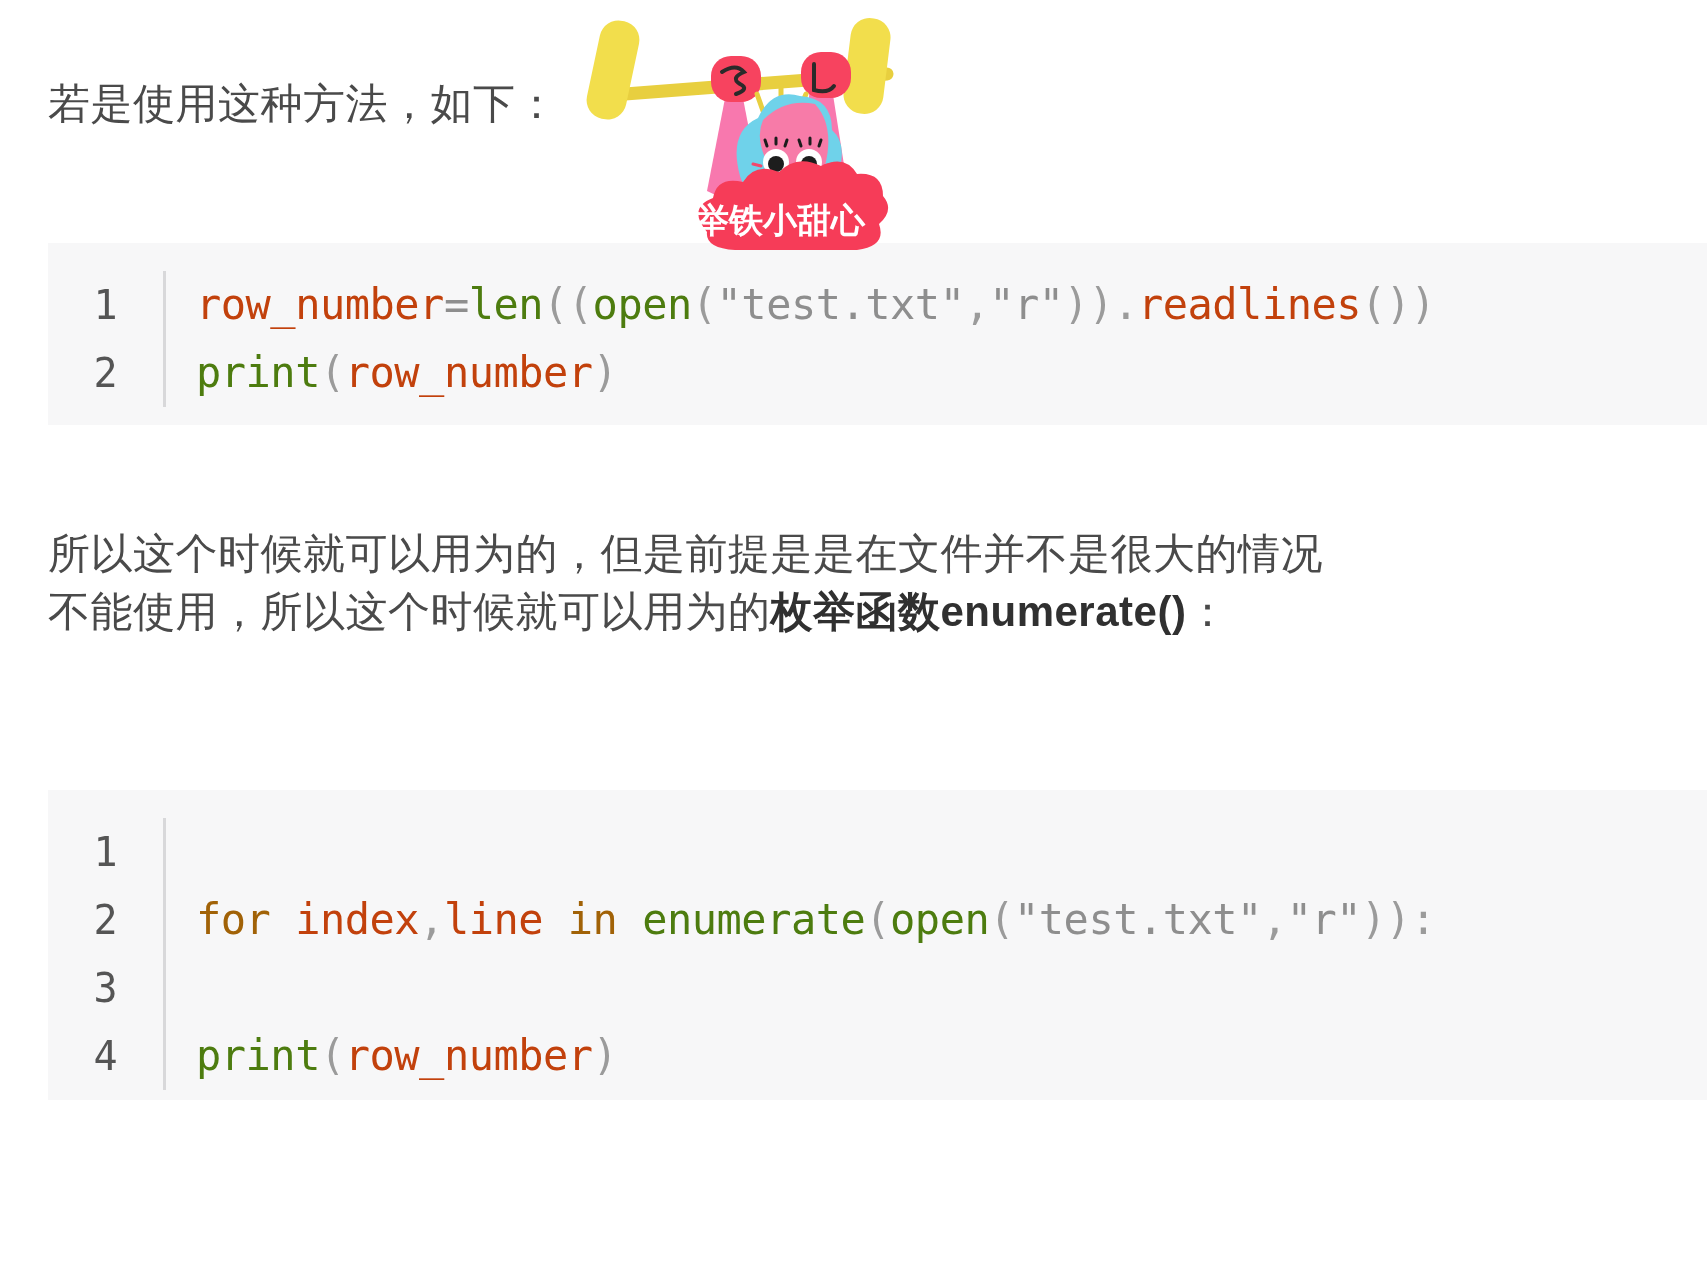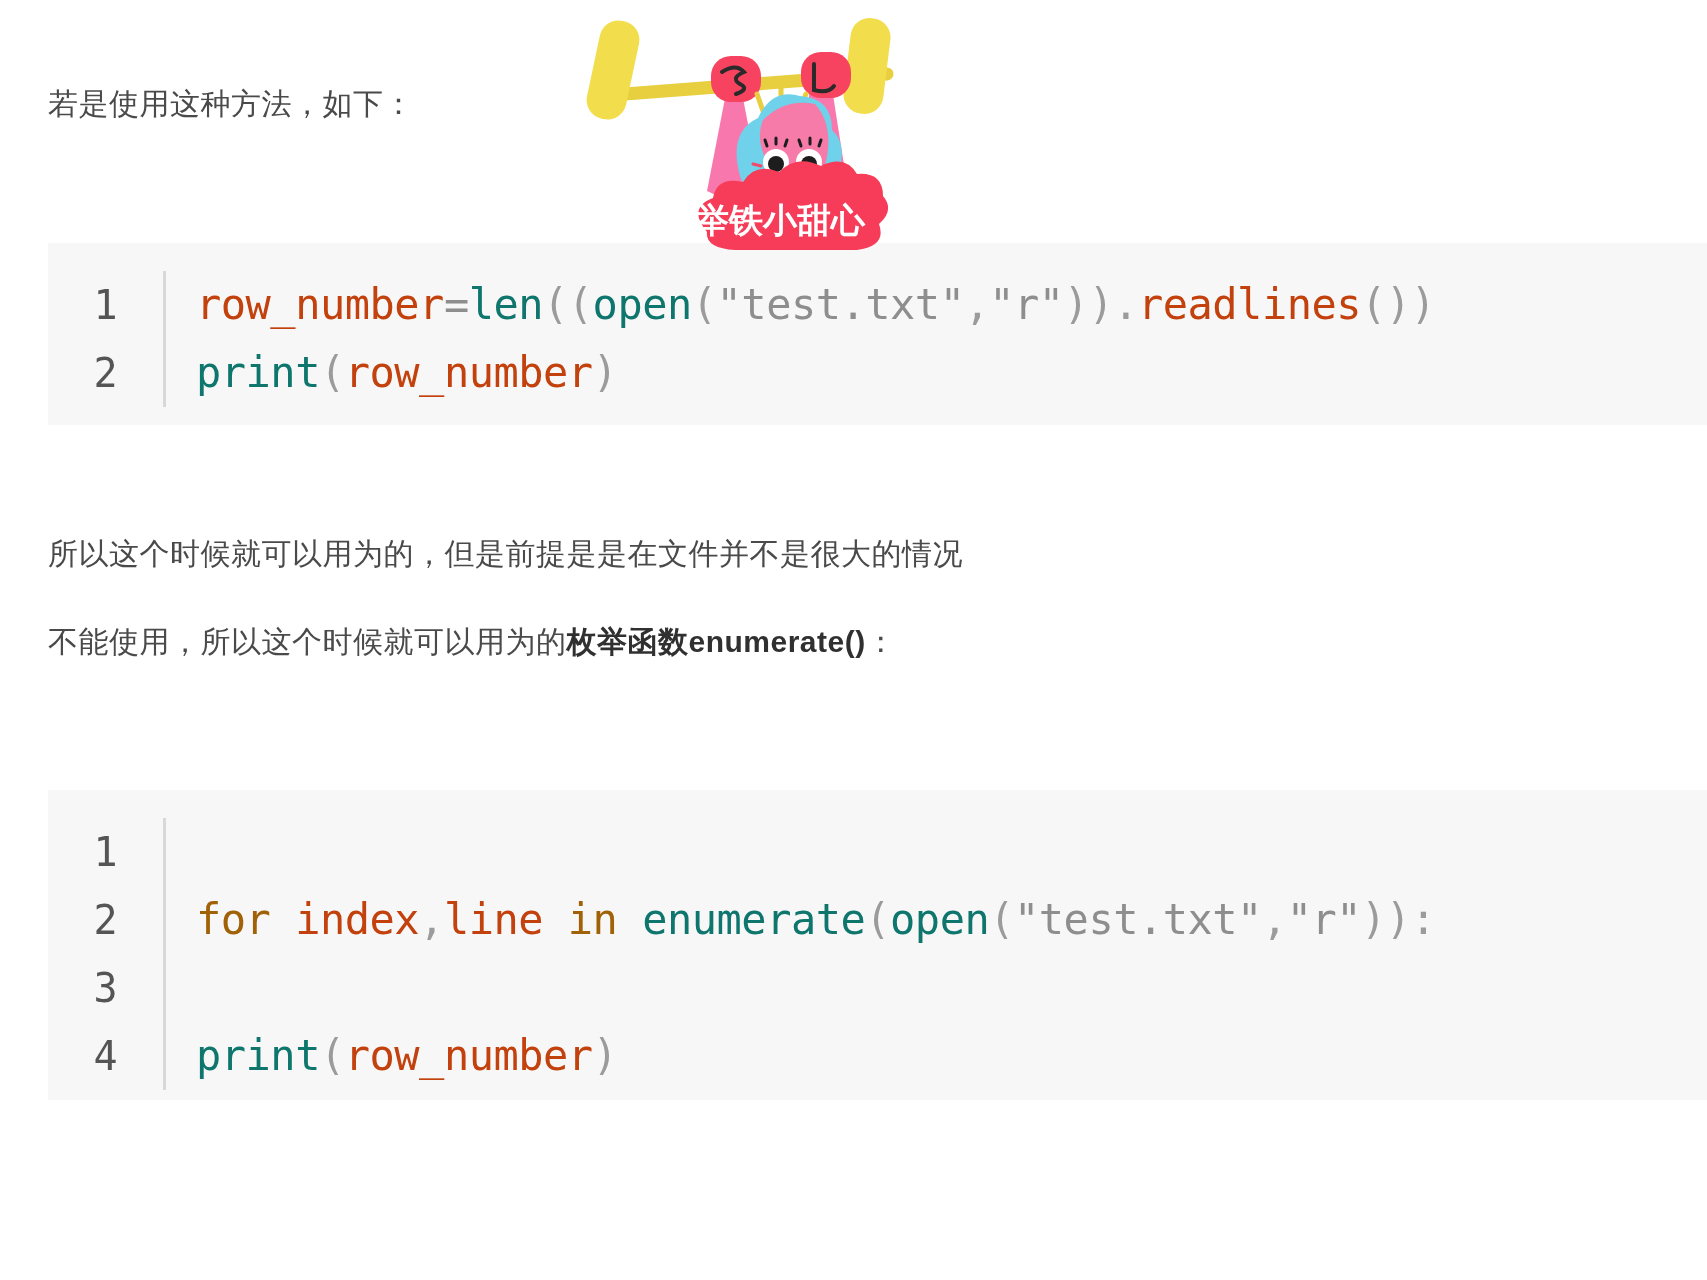--- a/index.html
+++ b/index.html
@@ -20,30 +20,30 @@
   .page {
     position: relative;
     width: 1707px;
     height: 1280px;
     background: #ffffff;
   }
 
   
   .para {
     position: absolute;
-    font-size: 30px;
+    font-size: 42px;
     line-height: 92px;
     color: #4a4a4a;
     letter-spacing: 0.5px;
     white-space: nowrap;
     font-weight: 400;
   }
   .para.p-intro  { left: 48px; top: 58px; }
   .para.p-mid1   { left: 48px; top: 508px; }
-  .para.p-mid2   { left: 48px; top: 596px; }
+  .para.p-mid2   { left: 48px; top: 566px; }
 
   .bold {
     font-weight: 700;
     color: #303030;
   }
 
   
   .codeblock {
     position: absolute;
     left: 48px;
@@ -81,21 +81,21 @@
     font-family: "DejaVu Sans Mono", "Liberation Mono", monospace;
     font-size: 42px;
     line-height: 68px;
     white-space: pre;
     color: #3a3a3a;
     letter-spacing: -0.5px;
   }
   .tok-name { color: #c2410c; }
   .tok-punc { color: #9b9b9b; }
   .tok-kw   { color: #a16207; }
-  .tok-fn   { color: #0f766e; }
+  .tok-fn   { color: #4d7c0f; }
   .tok-str  { color: #8e8e8e; }
   .tok-num  { color: #2f2f2f; }
   .tok-op   { color: #8e8e8e; }
 
   
   .sticker {
     position: absolute;
     left: 575px;
     top: 16px;
     width: 320px;

